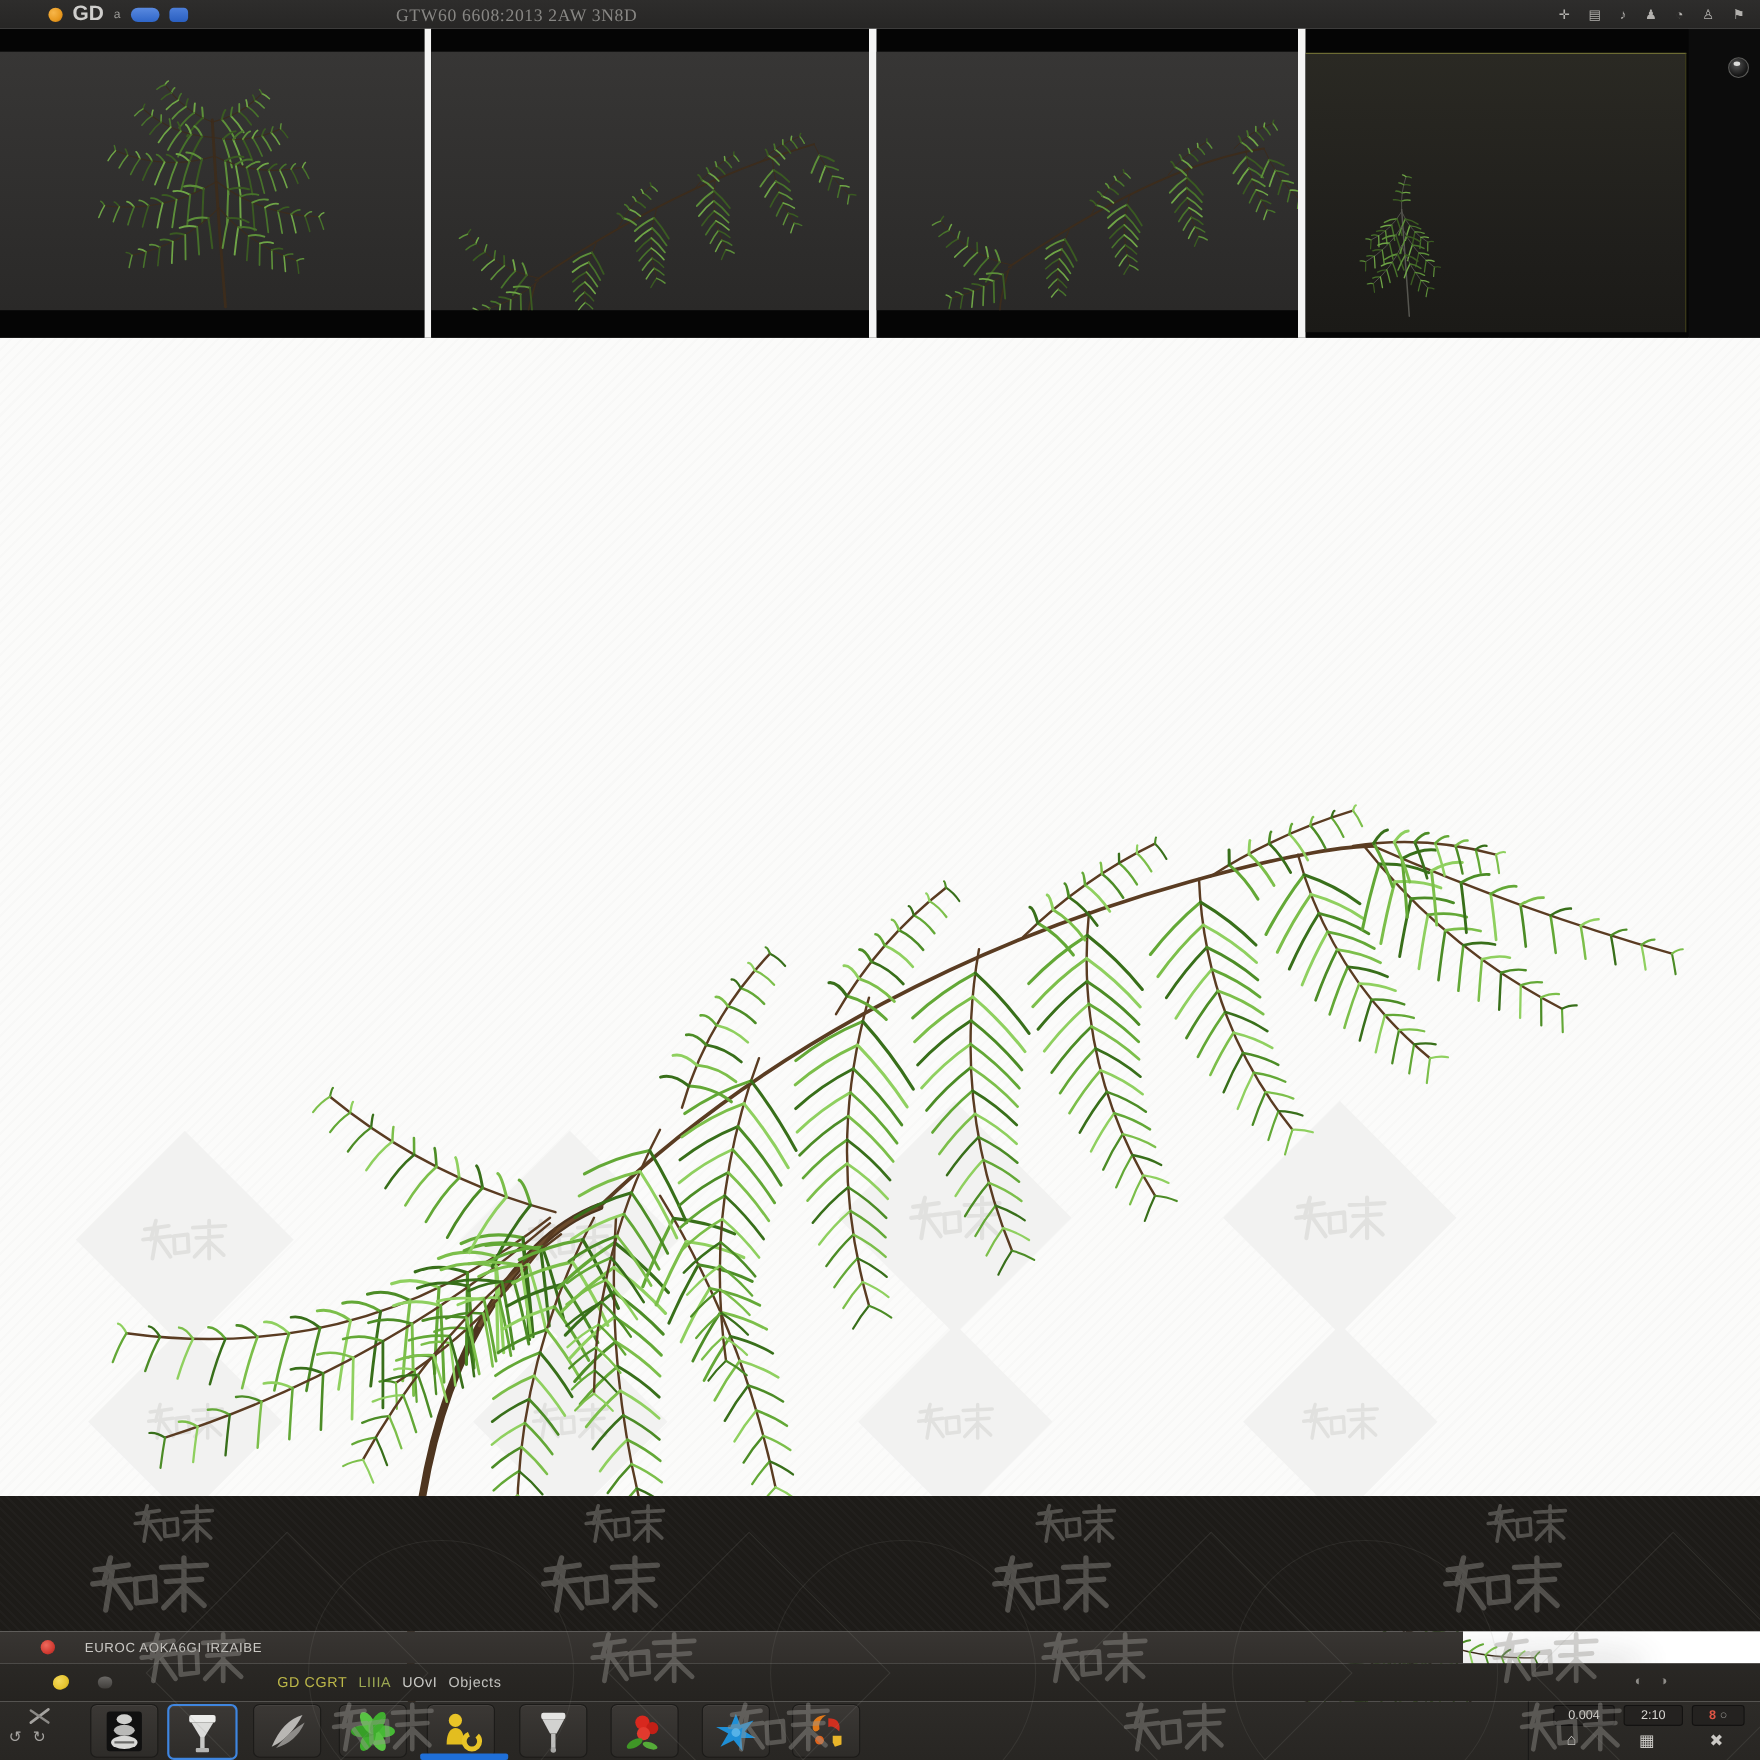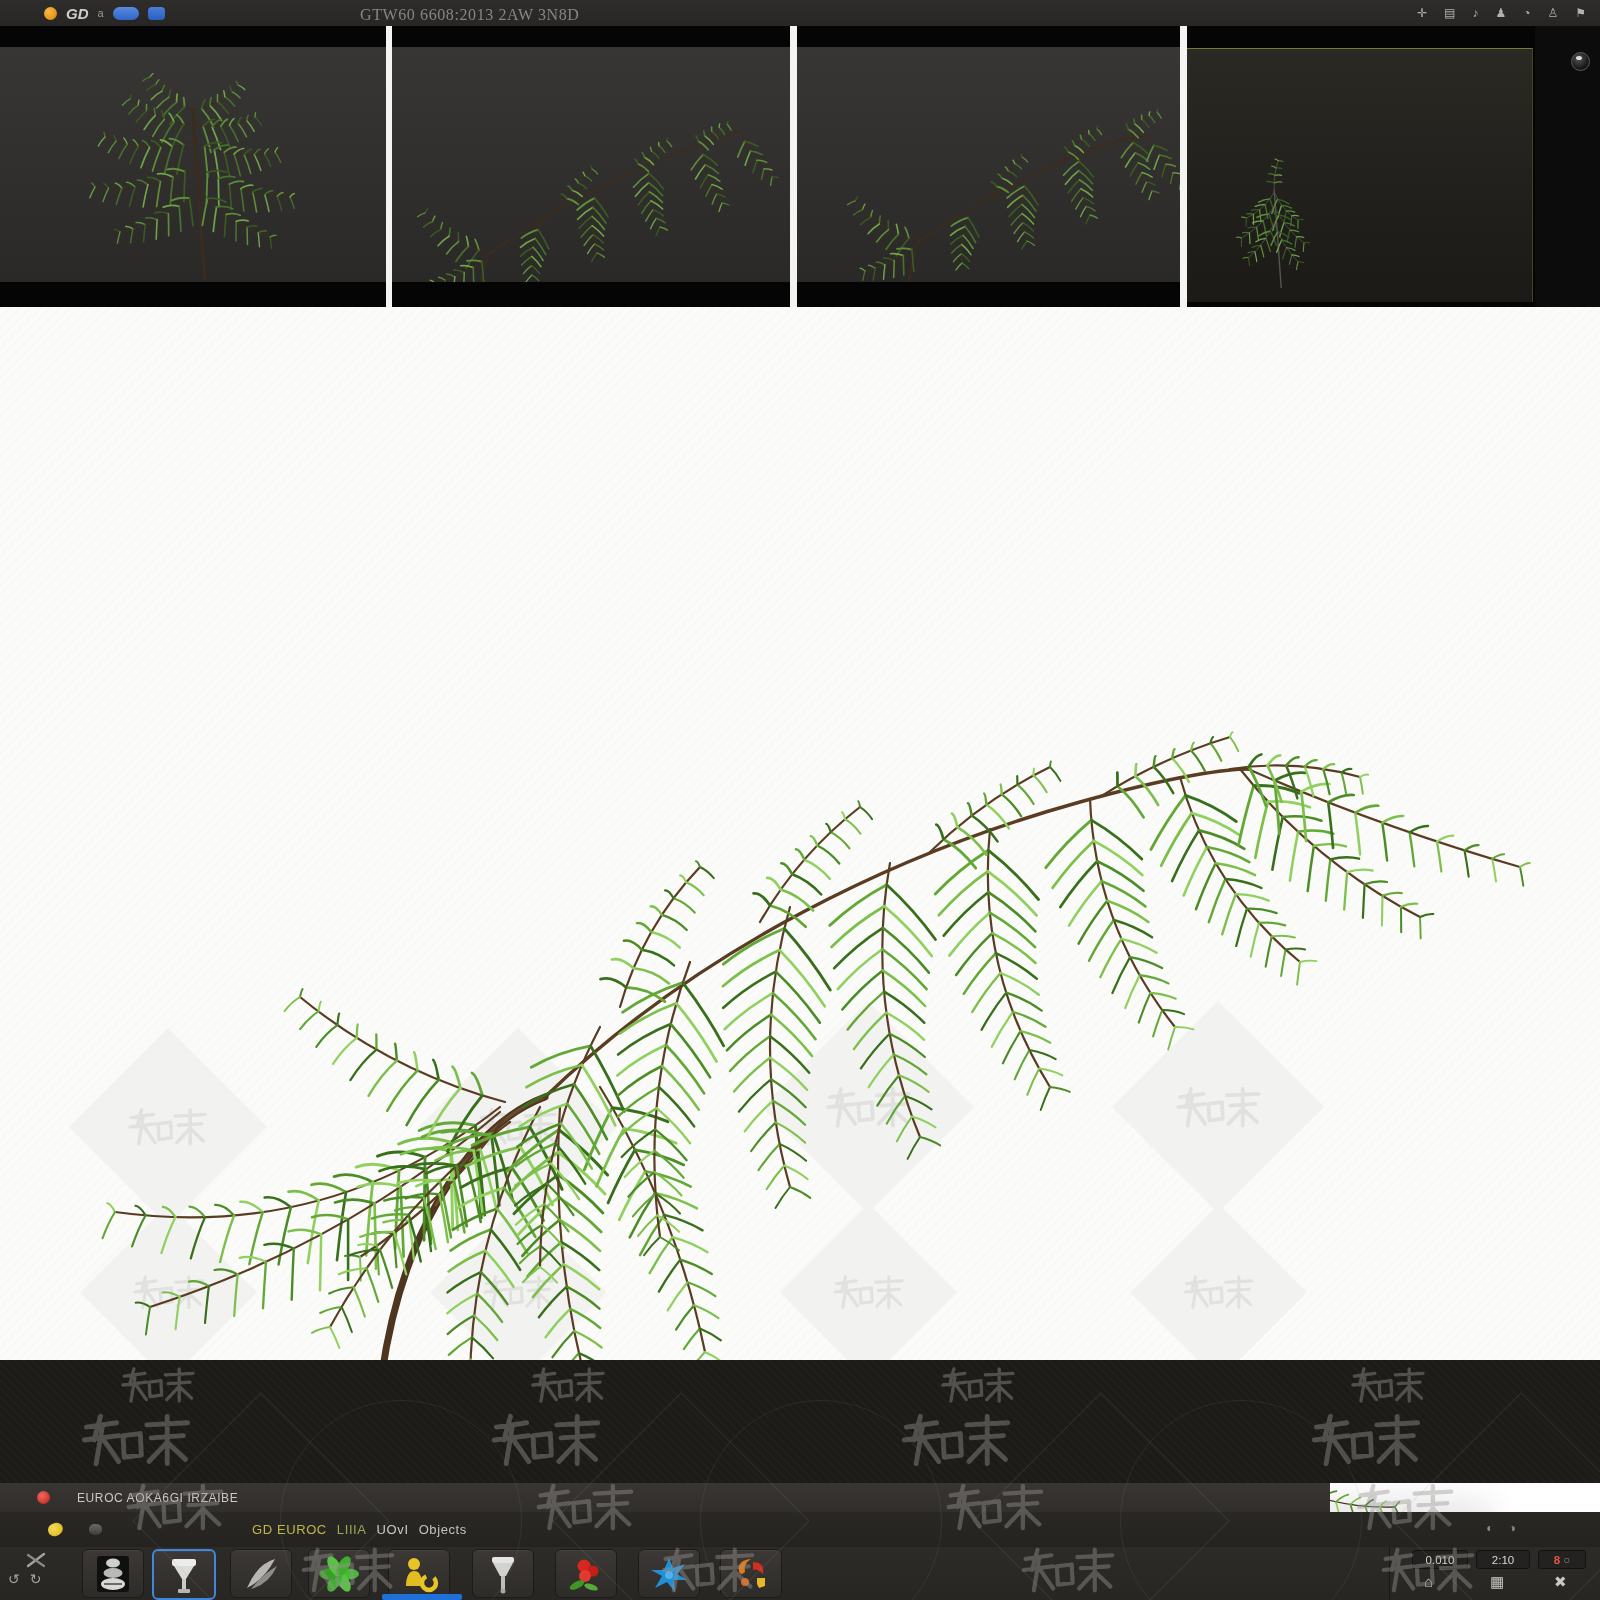--- a/index.html
+++ b/index.html
@@ -9,21 +9,21 @@
     -webkit-font-smoothing:antialiased;
   }
   .abs{position:absolute;}
   .garble{filter:blur(.55px);opacity:.92;letter-spacing:.6px;white-space:nowrap;}
 
   
   .titlebar{left:0;top:0;width:1600px;height:26px;background:linear-gradient(#2e2d2c,#272625);
     display:flex;align-items:center;z-index:20;}
   .tb-left{display:flex;align-items:center;gap:9px;padding-left:44px;}
   .logo-dot{width:13px;height:13px;border-radius:50%;background:radial-gradient(circle at 35% 35%,#f7b64a,#e8991f 60%,#b86f10);}
-  .tb-gd{color:#cfcecc;font-weight:bold;font-size:15px;font-style:italic;}
+  .tb-gd{color:#cfcecc;font-weight:bold;font-size:19px;}
   .tb-a{color:#9a9996;font-size:11px;}
   .pill{width:26px;height:13px;border-radius:7px;background:linear-gradient(#5a8ae0,#2f66c8);box-shadow:inset 0 0 0 1px #1d4globala0;}
   .pill2{width:17px;height:13px;border-radius:4px;background:linear-gradient(#4c7ed9,#2a5fc0);}
   .tb-title{color:#8f8e8b;font-size:16px;position:absolute;left:360px;top:6px;font-family:Liberation Serif, serif;}
   .tb-right{position:absolute;right:14px;top:0;height:26px;display:flex;align-items:center;gap:17px;}
   .tb-right span{color:#b3b1ae;font-size:12px;line-height:1;}
 
   
   .strip{left:0;top:26px;width:1600px;height:281px;background:#020202;z-index:15;}
   .thumb{position:absolute;top:0;height:281px;background:#050505;}
@@ -1341,21 +1341,21 @@
 
 <div class="abs statusrow">
   <div class="rec-dot"></div>
   <span class="status-text garble">EUROC AOKA6GI IRZAIBE</span>
 </div>
 
 <div class="abs menurow">
   <div class="yellow-blob"></div>
   <div class="gray-blob"></div>
   <div class="menu-text garble" id="menu-text">
-      <span style="color: rgb(201, 196, 76);">GD EUROC</span>
+      <span style="color: rgb(201, 196, 76);">GD CGRT</span>
       <span style="color: rgb(166, 180, 87);">LIIIA</span>
       <span style="color: rgb(216, 216, 212);">UOvI</span>
       <span style="color: rgb(207, 207, 203);">Objects</span>
     </div>
   <div class="menu-circles">◐ ◑</div>
 </div>
 
 <div class="abs toolbar">
   <div class="mini-col">
     <svg class="mini-top" width="26" height="18" viewBox="0 0 26 18">
@@ -1435,21 +1435,21 @@
           <path d="M10,18 Q8,6 22,5 Q14,10 16,18 Q12,22 10,18 Z" fill="#e07818"></path>
           <path d="M24,8 Q36,8 34,20 Q28,14 24,16 Z" fill="#cf2f1f"></path>
           <path d="M28,24 L36,24 L36,32 L30,34 L28,30 Z" fill="#e9b52a"></path>
           <circle cx="16" cy="28" r="4" fill="#e0621a"></circle>
         </svg>
       </div>
     </div>
   <div class="sel-underline"></div>
   <div class="right-cluster">
     <div class="num-box" style="left:22px;width:54px;">
-        <span>0.010</span>
+        <span>0.004</span>
       </div>
     <div class="num-box" style="left:86px;width:52px;">
         <span>2:10</span>
       </div>
     <div class="num-box" style="left:148px;width:46px;">
       <span style="color:#e05545;font-weight:bold;">8</span>&nbsp;<span style="color:#8f8d89;">○</span>
     </div>
     <div class="rc-icons">
       <span style="left:34px;">⌂</span>
       <span style="left:100px;">▦</span>

